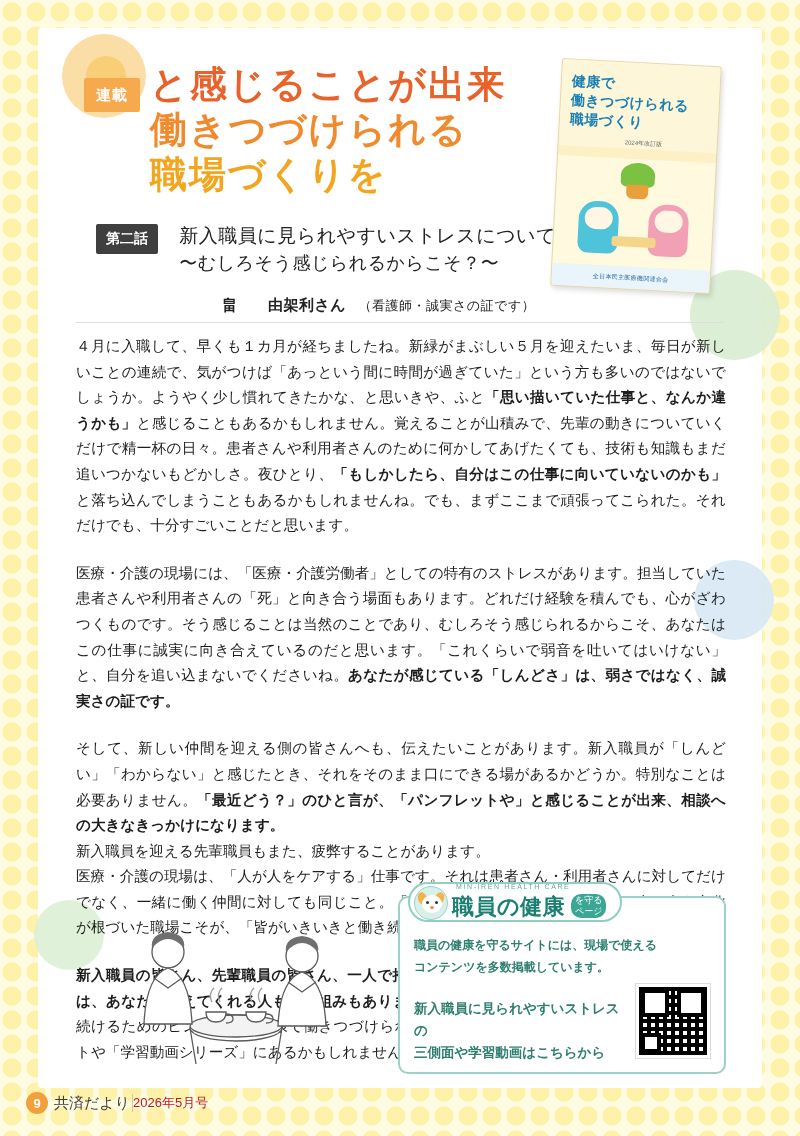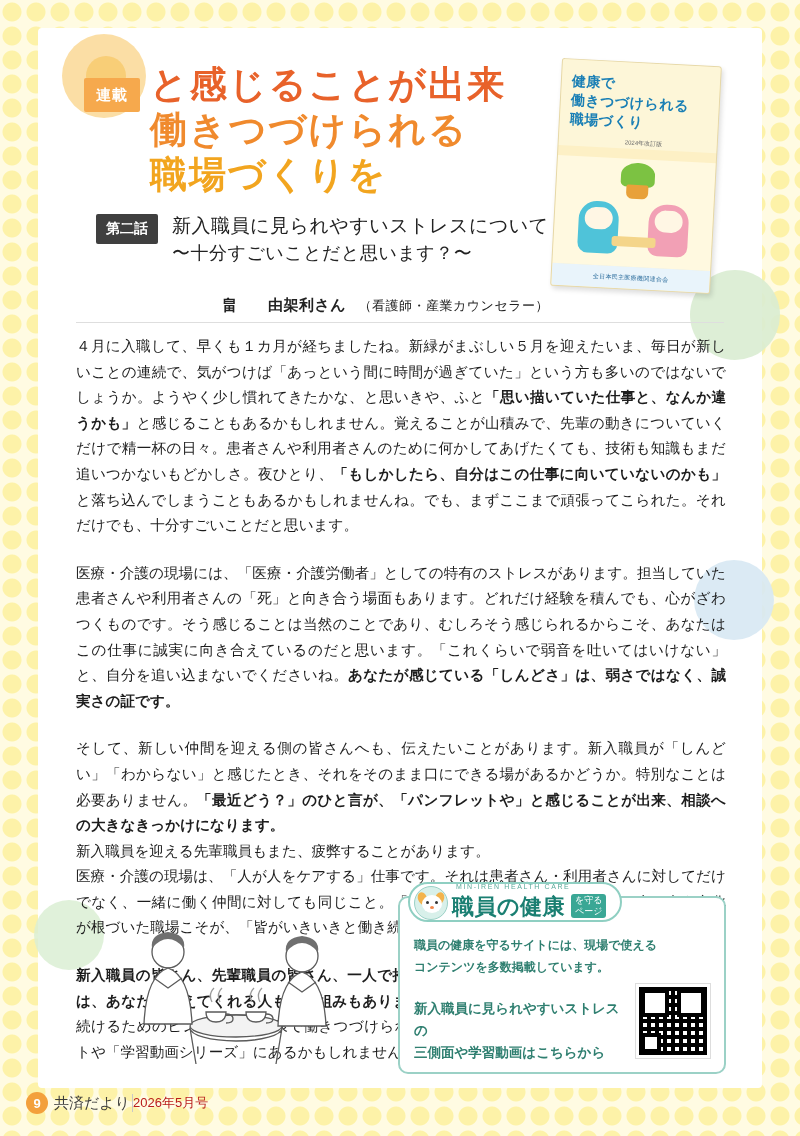--- a/index.html
+++ b/index.html
@@ -172,24 +172,25 @@
     background: #e9f4fb;
     display: flex; align-items: center; justify-content: center;
     font-family: "Liberation Sans", sans-serif;
     font-size: 6px;
     color: #2f6f9e;
     letter-spacing: .3px;
   }
 
   .episode-row {
     position: absolute;
-    left: 96px; top: 212px;
+    left: 96px; top: 222px;
     width: 460px;
     display: flex;
     align-items: flex-start;
+    justify-content: space-between;
   }
   .episode-badge {
     width: 62px; height: 30px;
     background: #3f3f3f;
     color: #ffffff;
     font-family: "Liberation Sans", sans-serif;
     font-size: 14px;
     font-weight: bold;
     display: flex; align-items: center; justify-content: center;
     border-radius: 2px;
@@ -303,21 +304,21 @@
     font-weight: bold;
     color: #1a7f72;
     letter-spacing: .5px;
     margin-top: 10px;
   }
   .promo-banner-tag {
     font-family: "Liberation Sans", sans-serif;
     font-size: 9px;
     color: #ffffff;
     background: #3aa795;
-    border-radius: 3px;
+    border-radius: 10px;
     padding: 1px 4px;
     line-height: 11px;
     margin-left: 6px;
     margin-top: 8px;
   }
 
   .promo-body {
     position: absolute;
     left: 14px; top: 36px;
     width: 300px;
@@ -431,28 +432,28 @@
         </div>
       <div class="b-table"></div>
     </div>
     <div class="booklet-foot">全日本民主医療機関連合会</div>
   </div>
 
   <div class="episode-row">
     <div class="episode-badge">第二話</div>
     <div class="episode-text">
       <div class="episode-title">新入職員に見られやすいストレスについて</div>
-      <div class="episode-sub">〜十分すごいことだと思います？〜</div>
+      <div class="episode-sub">〜むしろそう感じられるからこそ？〜</div>
     </div>
   </div>
 
   <div class="author-row">
     <span class="author-name">畠</span>
     <span class="author-name" style="margin-left:26px">由架利さん</span>
-    <span class="author-title" style="margin-left:8px">（看護師・産業カウンセラー）</span>
+    <span class="author-title" style="margin-left:8px">（看護師・誠実さの証です）</span>
   </div>
 
   <div class="header-rule"></div>
 </div>
 
 <div class="article">
   <p class="para">
     ４月に入職して、早くも１カ月が経ちましたね。新緑がまぶしい５月を迎えたいま、毎日が新しいことの連続で、気がつけば「あっという間に時間が過ぎていた」という方も多いのではないでしょうか。ようやく少し慣れてきたかな、と思いきや、ふと<b>「思い描いていた仕事と、なんか違うかも」</b>と感じることもあるかもしれません。覚えることが山積みで、先輩の動きについていくだけで精一杯の日々。患者さんや利用者さんのために何かしてあげたくても、技術も知識もまだ追いつかないもどかしさ。夜ひとり、<b>「もしかしたら、自分はこの仕事に向いていないのかも」</b>と落ち込んでしまうこともあるかもしれませんね。でも、まずここまで頑張ってこられた。それだけでも、十分すごいことだと思います。
   </p>
   <p class="para">

